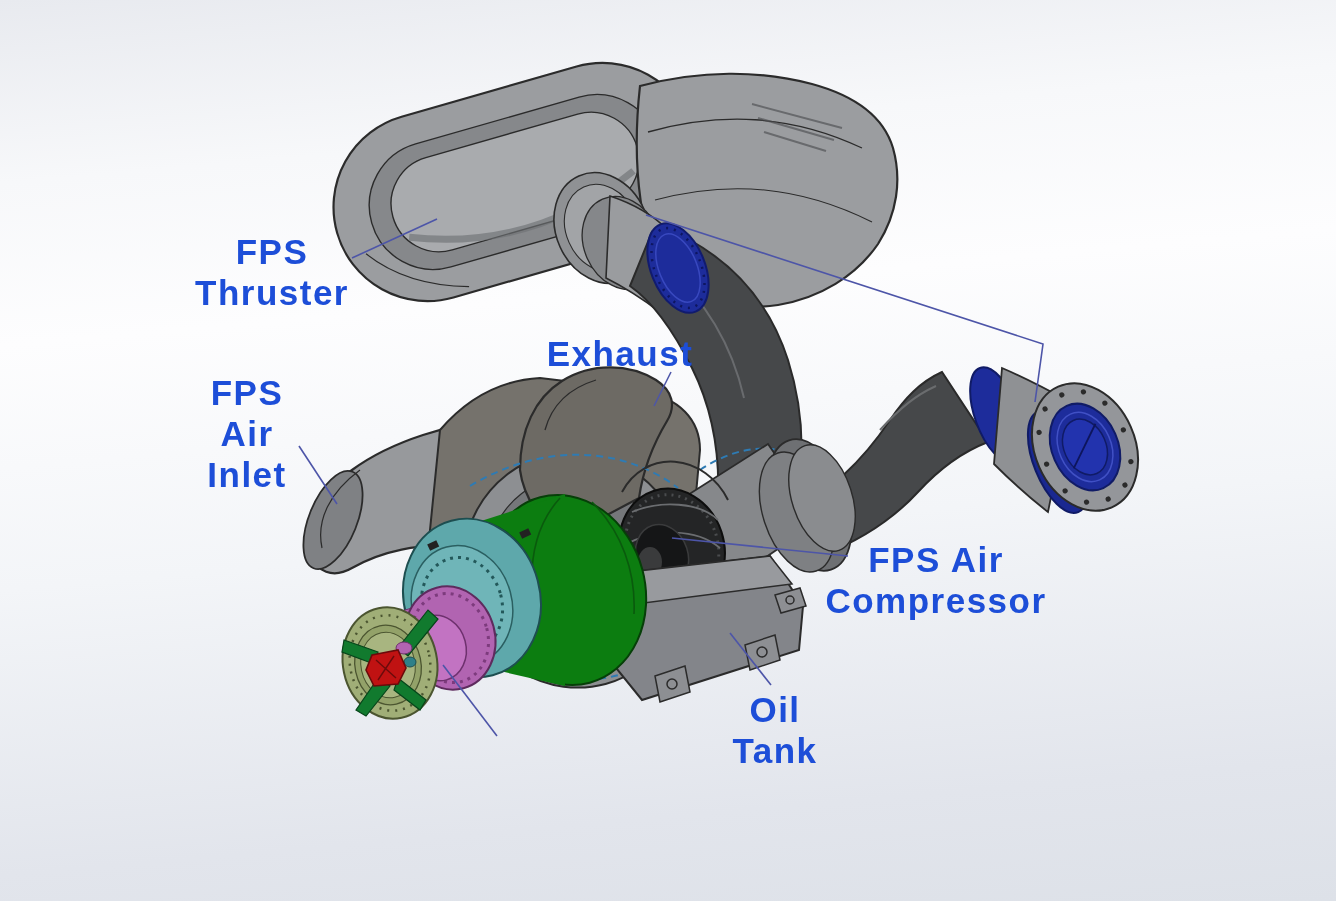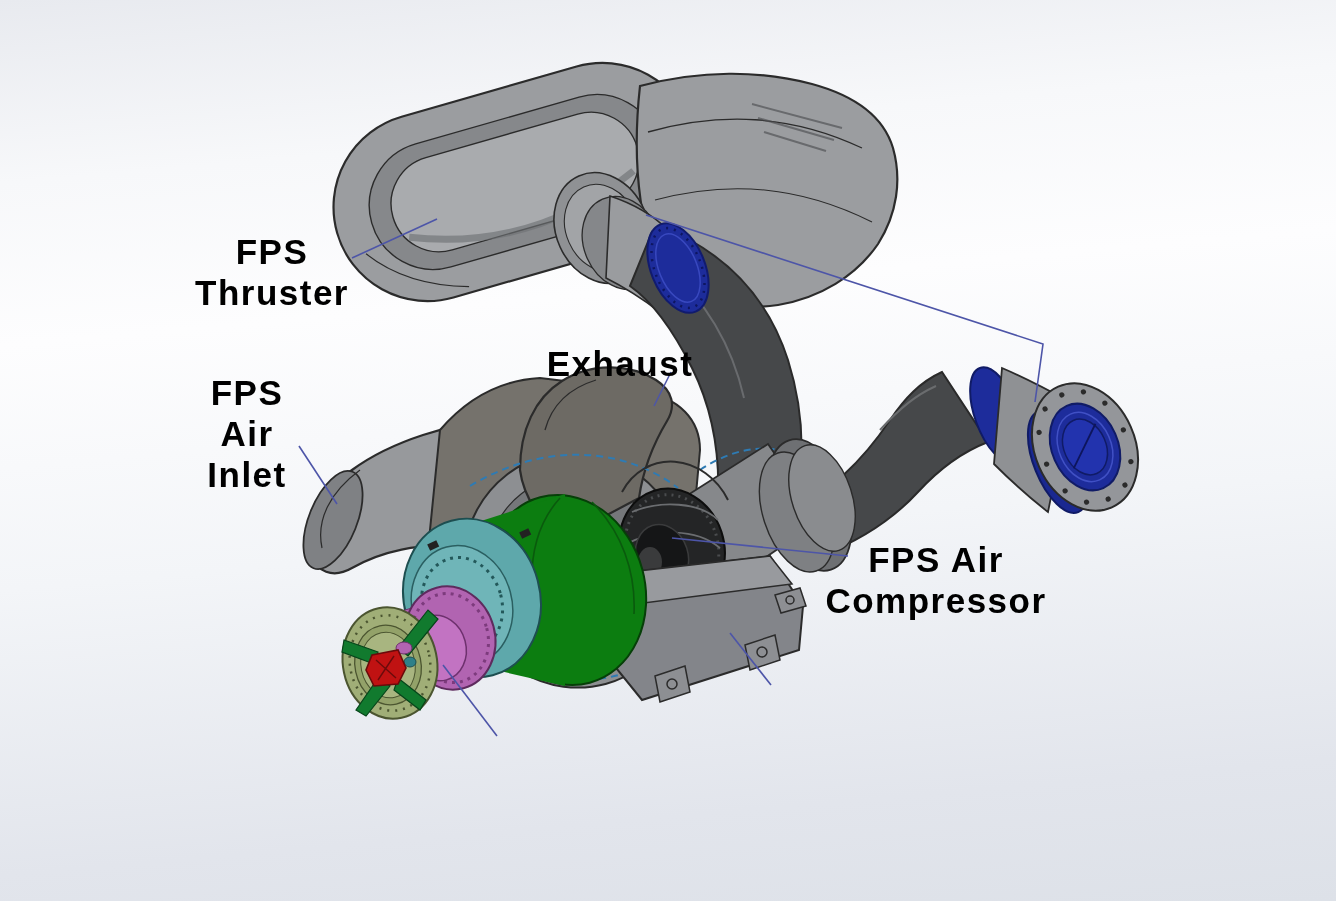--- a/index.html
+++ b/index.html
@@ -6,21 +6,21 @@
   body{
     width:1336px;height:901px;overflow:hidden;position:relative;
     font-family:"Liberation Sans", sans-serif;
     background:linear-gradient(175deg,#e8eaef 0%,#f7f8fa 18%,#fdfdfe 34%,#f3f5f8 58%,#e2e5ec 86%,#dde1e8 100%);
   }
   .stage{position:absolute;inset:0;}
   svg{position:absolute;left:0;top:0;}
   .label{
     position:absolute;transform:translateX(-50%);
     font-weight:bold;font-size:35px;line-height:41px;letter-spacing:1.5px;
-    color:#000000;text-align:center;white-space:pre-line;user-select:none;
+    color:#1d4ed8;text-align:center;white-space:pre-line;user-select:none;
   }
 </style>
 </head>
 <body>
 
 <div class="stage">
 <svg width="1336" height="901" viewBox="0 0 1336 901">
 
   <g>
     <g transform="rotate(-16 515 182)">
@@ -195,19 +195,21 @@
     <line x1="299" y1="446" x2="337" y2="504"></line>
     <polyline points="646,215 1043,344 1035,402"></polyline>
     <line x1="848" y1="556" x2="672" y2="538"></line>
     <line x1="771" y1="685" x2="730" y2="633"></line>
     <line x1="497" y1="736" x2="443" y2="665"></line>
   </g>
 </svg>
 
   <div class="label" style="left:272px;top:231px;">FPS
 Thruster</div>
-  <div class="label" style="left:620px;top:333px;margin-top:10px;">Exhaust</div>
+  <div class="label" style="left:620px;top:333px;">Exhaust</div>
   <div class="label" style="left:247px;top:372px;">FPS
 Air
 Inlet</div>
   <div class="label" style="left:936px;top:539px;">FPS Air
 Compressor</div>
+  <div class="label" style="left:775px;top:689px;">Oil
+Tank</div>
 </div>
 
 </body></html>

